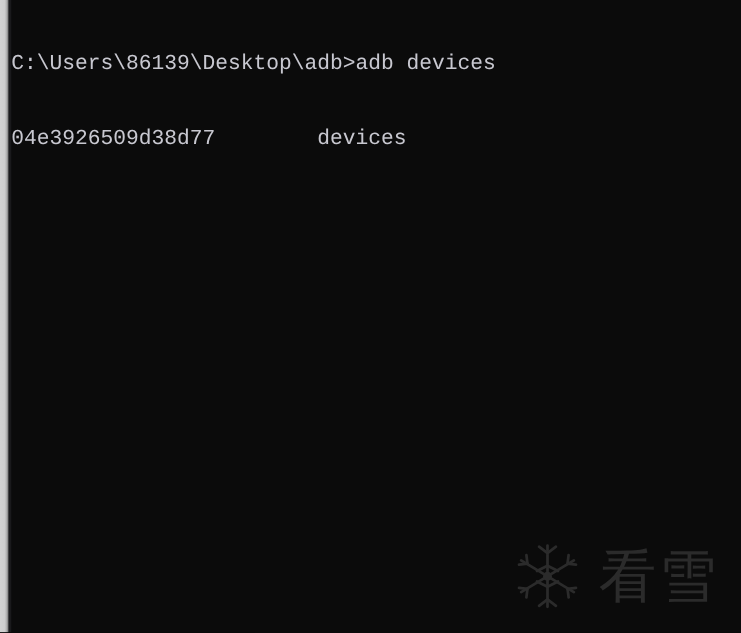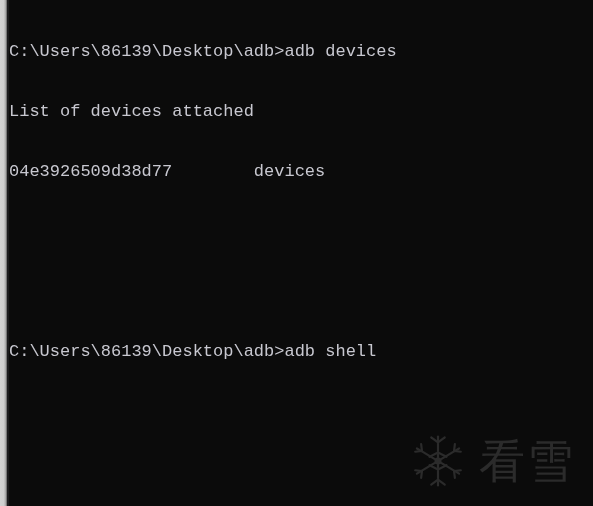--- a/index.html
+++ b/index.html
@@ -72,25 +72,23 @@
 </head>
 <body>
 
 <div id="screen">
 
   <div id="left-edge"></div>
   <div id="left-edge-shadow"></div>
 
   <div id="console">
     <div class="line">C:\Users\86139\Desktop\adb&gt;adb devices</div>
-    <div class="line">List of devices attached</div>
     <div class="line">04e3926509d38d77        devices</div>
     <div class="line"></div>
     <div class="line"></div>
-    <div class="line">C:\Users\86139\Desktop\adb&gt;adb shell</div>
     <div class="line"></div>
     
     
     
     
     
     
     
     
     

